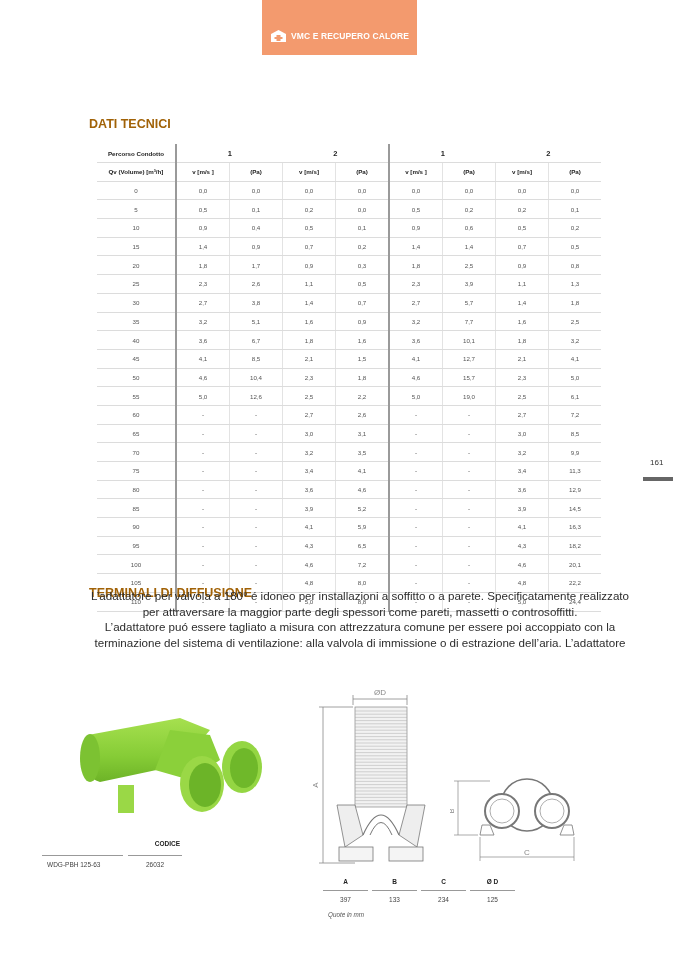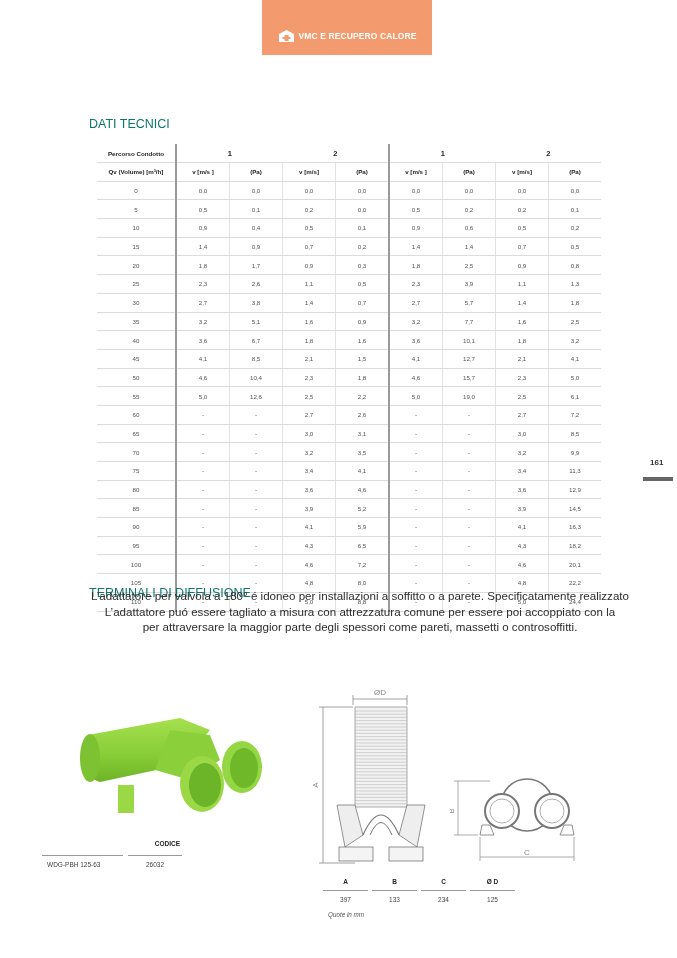--- a/index.html
+++ b/index.html
@@ -1,35 +1,35 @@
 <!DOCTYPE html>
 <html><head>
 <meta charset="utf-8">
 <style>
   html, body { margin: 0; padding: 0; background: #ffffff; }
   body { width: 677px; height: 958px; position: relative; overflow: hidden;
          font-family: "Liberation Sans", sans-serif; color: #2a2a2a; }
-  .header-tab { position: absolute; left: 262px; top: 0; width: 170px; height: 55px;
+  .header-tab { position: absolute; left: 262px; top: 0; width: 155px; height: 55px;
                 background: #f39a6e; display: flex; align-items: flex-end; justify-content: center;
                 padding-bottom: 12px; box-sizing: border-box; }
   .header-tab .inner { display: flex; align-items: center; gap: 4px; }
   .header-tab .label { color: #fff; font-weight: bold; font-size: 8.5px; letter-spacing: 0.1px; }
-  .h2 { position: absolute; left: 43px; font-weight: normal; font-size: 12.5px; color: #0f766e; padding-left: 46px; }
+  .h2 { position: absolute; left: 43px; font-weight: bold; font-size: 12.5px; color: #a16207; padding-left: 46px; }
   table.tech { position: absolute; left: 97px; top: 144px; border-collapse: collapse;
                font-size: 6.2px; color: #555; }
   table.tech td { height: 17.7px; padding: 0; text-align: center; border-bottom: 1px solid #dcdcdc; }
   table.tech tr.groups td { border-bottom: none; font-weight: bold; font-size: 8.5px; color: #222; height: 16px; }
   table.tech tr.perc td { font-weight: bold; font-size: 7.5px; color: #222; height: 18px; }
   table.tech tr.units td { font-weight: bold; font-size: 6.2px; color: #222; }
   table.tech td.c0 { width: 78px; }
   table.tech td.c { width: 52px; border-right: 1px solid #e3e3e3; }
   table.tech td.sep { border-left: 2px solid #9a9a9a; }
   table.tech td.last { border-right: none; }
   table.tech tr.perc td.c0, table.tech tr.units td.c0 { font-size: 6.2px; }
-  .page-num { position: absolute; left: 650px; top: 458px; font-size: 8px; font-weight: bold; color: #333; }
+  .page-num { position: absolute; left: 650px; top: 458px; font-size: 8px; font-weight: normal; color: #333; }
   .page-bar { position: absolute; left: 643px; top: 477px; width: 30px; height: 4px; background: #666; }
   .para { position: absolute; left: 50px; top: 588px; width: 620px; font-size: 11.6px;
           line-height: 15.6px; color: #2c2c2c; text-align: center; }
   .para div { white-space: nowrap; }
   .product-img { position: absolute; left: 60px; top: 690px; width: 210px; height: 130px; }
   .code-table { position: absolute; left: 42px; top: 840px; font-size: 6.5px; color: #444; }
   .dim-table { position: absolute; left: 323px; top: 878px; font-size: 6.5px; color: #444; }
   .quote { position: absolute; left: 328px; top: 911px; font-size: 6.3px; font-style: italic; color: #555; }
   .drawing { position: absolute; }
 </style>
@@ -325,22 +325,23 @@
     </tbody>
 </table>
 
 <div class="page-num">161</div>
 <div class="page-bar"></div>
 
 <div class="h2" style="top:586px">TERMINALI DI DIFFUSIONE</div>
 
 <div class="para">
   <div>L’adattatore per valvola a 180° é idoneo per installazioni a soffitto o a parete. Specificatamente realizzato</div>
+  <div>per attraversare la maggior parte degli spessori come pareti, massetti o controsoffitti.</div>
   <div>L’adattatore puó essere tagliato a misura con attrezzatura comune per essere poi accoppiato con la</div>
-  <div>per attraversare la maggior parte degli spessori come pareti, massetti o controsoffitti.</div>
+  <div>terminazione del sistema di ventilazione: alla valvola di immissione o di estrazione dell’aria. L’adattatore</div>
 </div>
 
 <svg class="product-img" viewBox="0 0 210 130">
   <defs>
     <linearGradient id="g1" x1="0" y1="0" x2="0" y2="1">
       <stop offset="0" stop-color="#a6e04f"></stop>
         <stop offset="0.6" stop-color="#86cc36"></stop>
         <stop offset="1" stop-color="#6db327"></stop>
     </linearGradient>
   </defs>

